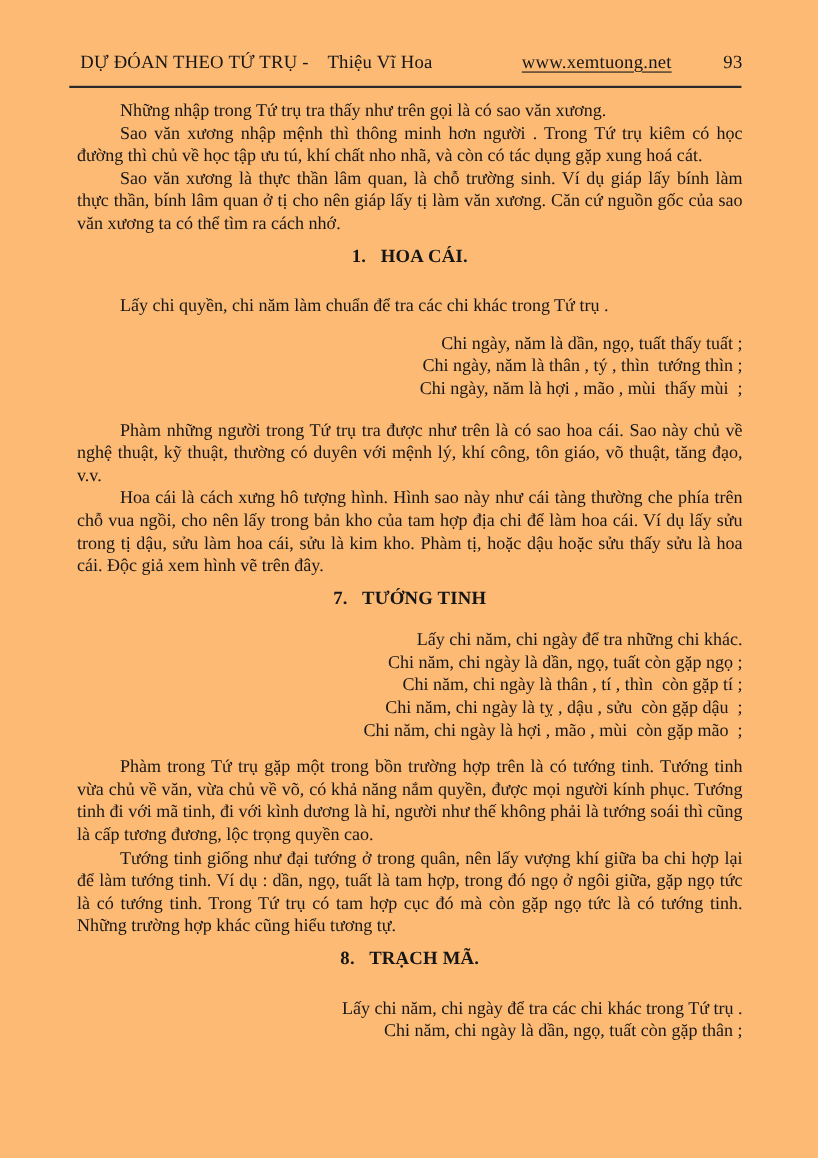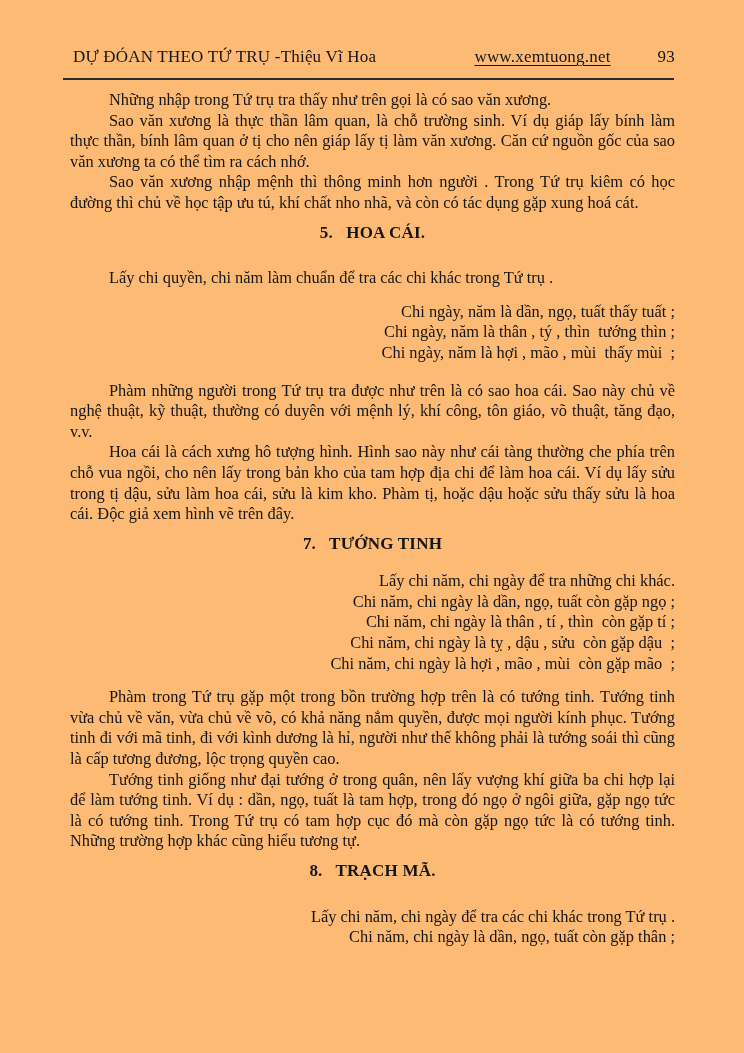--- a/index.html
+++ b/index.html
@@ -7,21 +7,21 @@
     width:744px;height:1053px;background:#fdba74;color:#161616;
     font-family:"Liberation Serif","DejaVu Serif",serif;
     position:relative;overflow:hidden;box-sizing:border-box;margin:0 auto;
   }
   .header{
     display:flex;align-items:baseline;
     padding:47px 69px 0 73px;
     font-size:17px;letter-spacing:.2px;white-space:nowrap;
   }
   .h-title{flex:none;}
-  .h-author{flex:none;}
+  .h-author{flex:none;margin-left:17px;}
   .h-url{flex:none;margin-left:auto;margin-right:47px;color:#161616;
     text-decoration:underline;text-underline-offset:3px;cursor:pointer;}
   .h-page{flex:none;}
   .divider{margin:11px 70px 0 63px;border:0;border-top:2px solid #2a2a2a;height:0;}
   .body{
     padding:0 69px 0 70px;
     font-size:16.4px;line-height:20.6px;
   }
   .para{margin:0;text-align:justify;text-indent:39px;}
   .block-intro{margin-top:10px;}
@@ -47,26 +47,26 @@
     <span class="h-author">Thiệu Vĩ  Hoa</span>
     <span class="h-url">www.xemtuong.net</span>
     <span class="h-page">93</span>
   </div>
   <div class="divider"></div>
 
   <div class="body">
 
     <div class="block-intro">
       <p class="para">Những nhập trong Tứ trụ tra thấy như trên gọi là có sao văn xương.</p>
+      <p class="para">Sao văn xương nhập mệnh thì thông minh hơn người . Trong Tứ trụ kiêm có học đường thì chủ về học tập ưu tú, khí chất nho nhã, và còn có tác dụng gặp xung hoá cát.</p>
       <p class="para">Sao văn xương là thực thần lâm quan, là chỗ trường sinh. Ví dụ giáp lấy bính làm thực thần, bính lâm quan ở tị cho nên giáp lấy tị làm văn xương. Căn cứ nguồn gốc của sao văn xương ta có thể tìm ra cách nhớ.</p>
-      <p class="para">Sao văn xương nhập mệnh thì thông minh hơn người . Trong Tứ trụ kiêm có học đường thì chủ về học tập ưu tú, khí chất nho nhã, và còn có tác dụng gặp xung hoá cát.</p>
     </div>
 
     <div>
-      <h2 class="heading">5.   HOA CÁI.</h2>
+      <h2 class="heading">1.   HOA CÁI.</h2>
       <p class="para lead">Lấy chi quyền, chi năm làm chuẩn để tra các chi khác trong Tứ trụ .</p>
       <div class="rules">
         <div class="rule-line"> Chi ngày, năm là dần, ngọ, tuất thấy tuất ;</div>
         <div class="rule-line">Chi ngày, năm là thân , tý , thìn  tướng thìn ;</div>
         <div class="rule-line">Chi ngày, năm là hợi , mão , mùi  thấy mùi  ;</div>
       </div>
       <div class="paras">
         <p class="para">Phàm những người trong Tứ trụ  tra được như trên là có sao hoa cái. Sao này chủ về nghệ thuật, kỹ thuật, thường có duyên với mệnh lý, khí công, tôn giáo, võ thuật, tăng đạo, v.v.</p>
         <p class="para">Hoa cái là cách xưng hô tượng hình. Hình sao này như cái tàng thường che phía trên chỗ vua ngồi, cho nên lấy trong bản kho của tam hợp địa chi để làm hoa cái. Ví dụ lấy sửu trong tị dậu, sửu làm hoa cái, sửu là kim kho. Phàm tị, hoặc dậu hoặc sửu thấy sửu là hoa cái. Độc giả xem hình vẽ trên đây.</p>
       </div>

